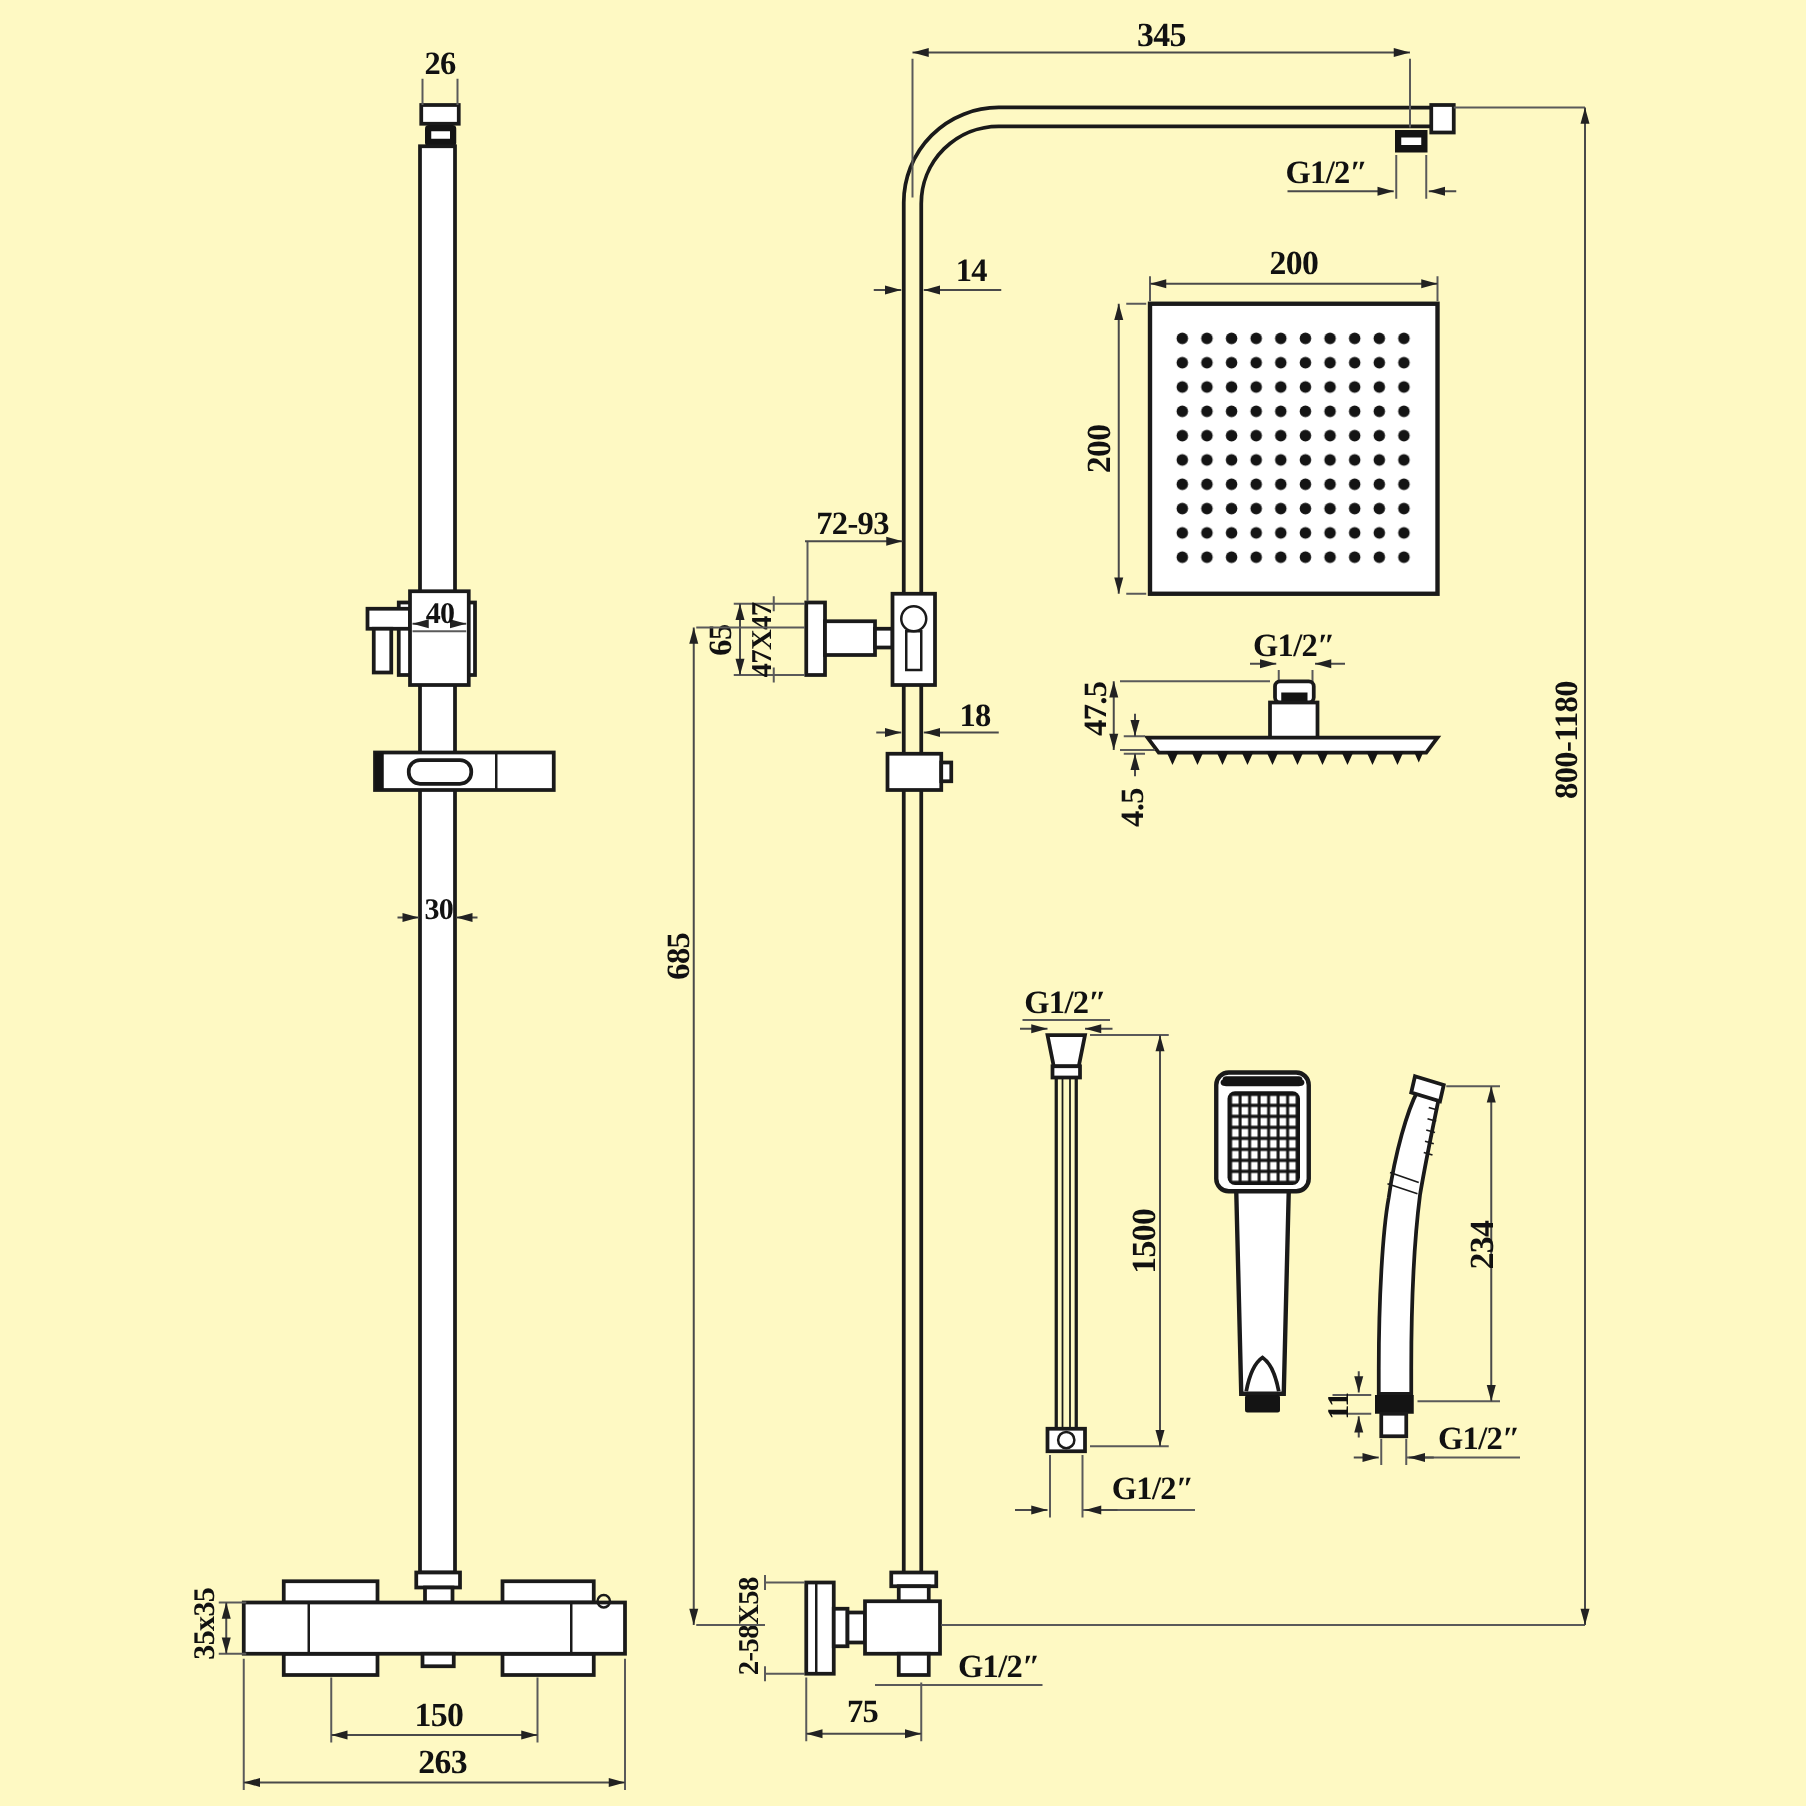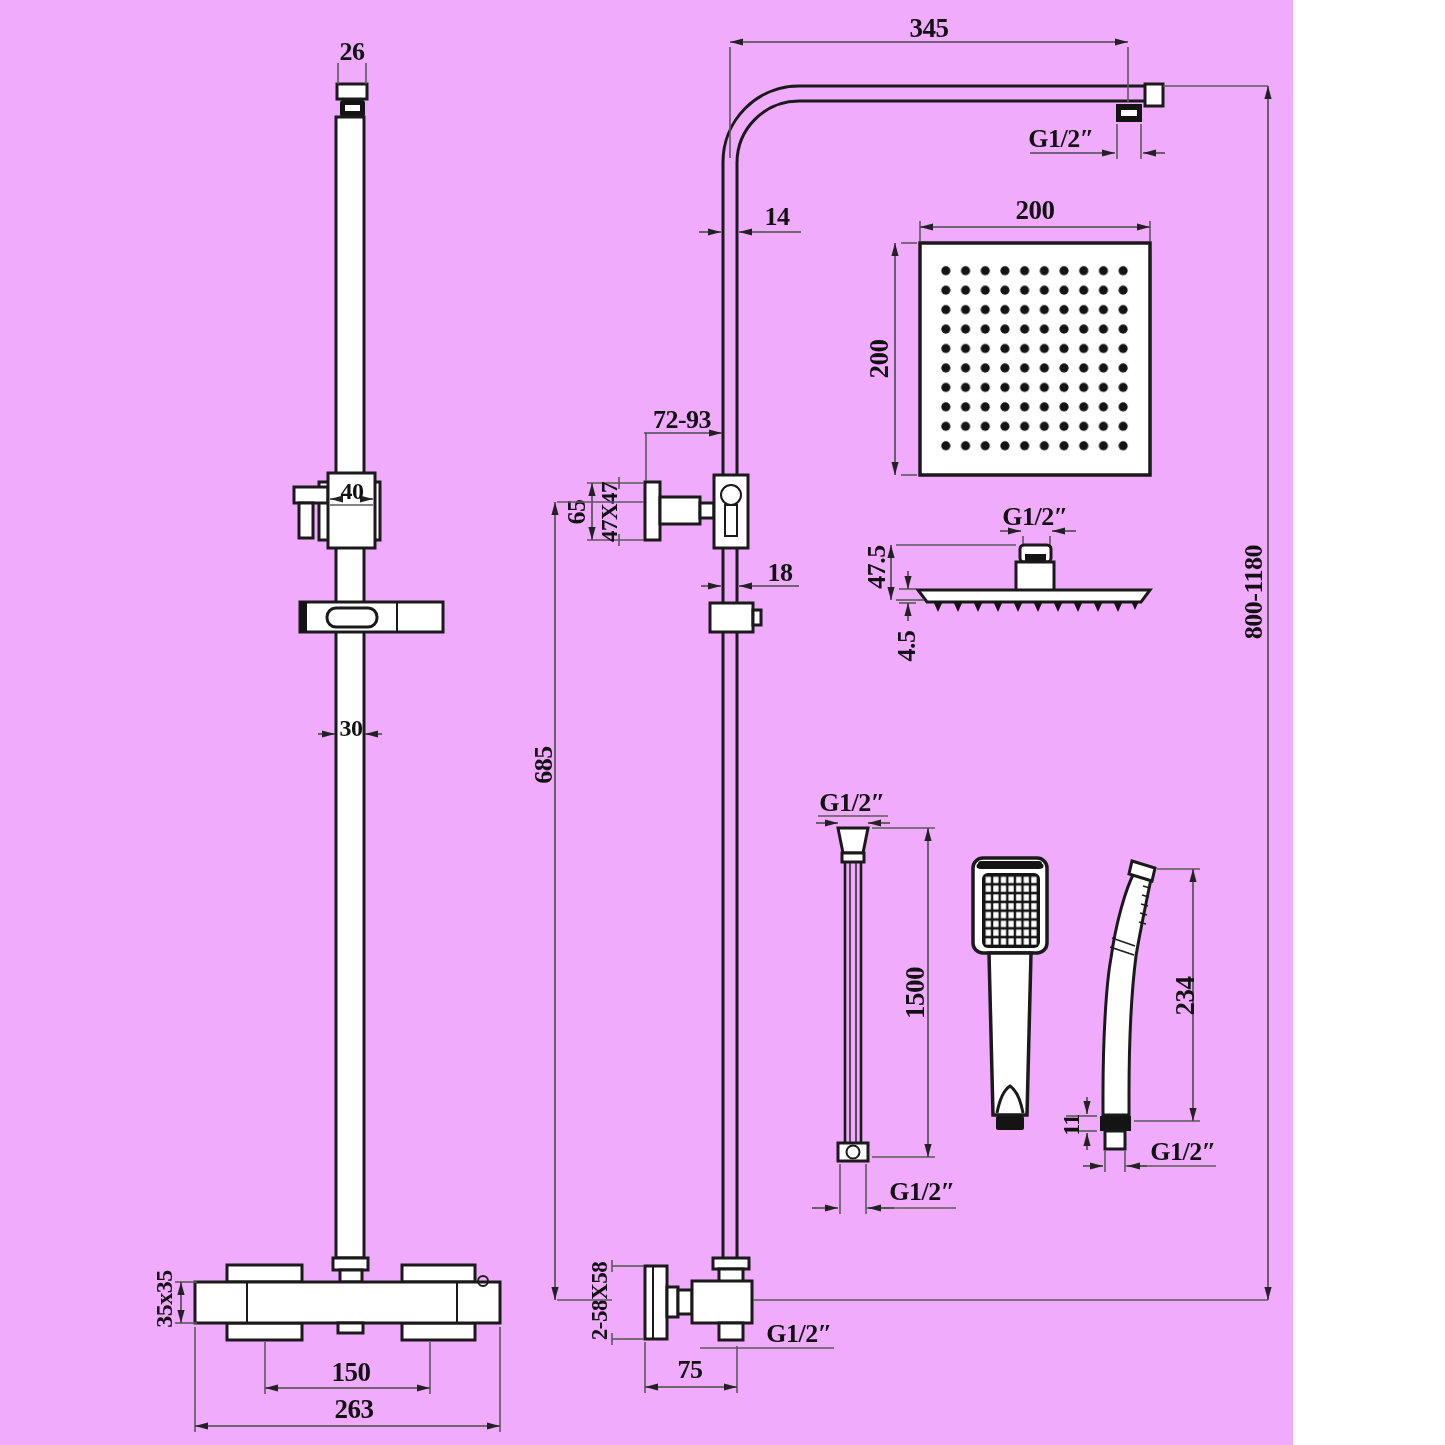--- a/index.html
+++ b/index.html
@@ -1,16 +1,16 @@
 <!DOCTYPE html>
 <html><head>
 <meta charset="utf-8">
 <style>
   html,body{margin:0;padding:0;background:#ffffff;}
-  #stage{position:relative;width:1293px;height:1445px;background:#f0abfc;overflow:hidden;}
+  #stage{position:relative;width:1445px;height:1445px;background:#fef9c3;overflow:hidden;}
   svg{position:absolute;left:0;top:0;}
   .ol  {fill:#ffffff;stroke:#1a1a1a;stroke-width:3;}
   .ol4 {fill:#ffffff;stroke:#1a1a1a;stroke-width:3.5;}
   .ol2 {fill:none;stroke:#1a1a1a;stroke-width:2;}
   .ol1 {fill:none;stroke:#1a1a1a;stroke-width:1.4;}
   .blk {fill:#141414;stroke:none;}
   .dim {fill:none;stroke:#5a5a5a;stroke-width:1.6;}
   .dimA{fill:none;stroke:#4a4a4a;stroke-width:1.6;marker-end:url(#mEnd);}
   .dimAB{fill:none;stroke:#4a4a4a;stroke-width:1.6;marker-start:url(#mStart);marker-end:url(#mEnd);}
   .t{font-family:"Liberation Serif","DejaVu Serif",serif;font-weight:700;fill:#111;

